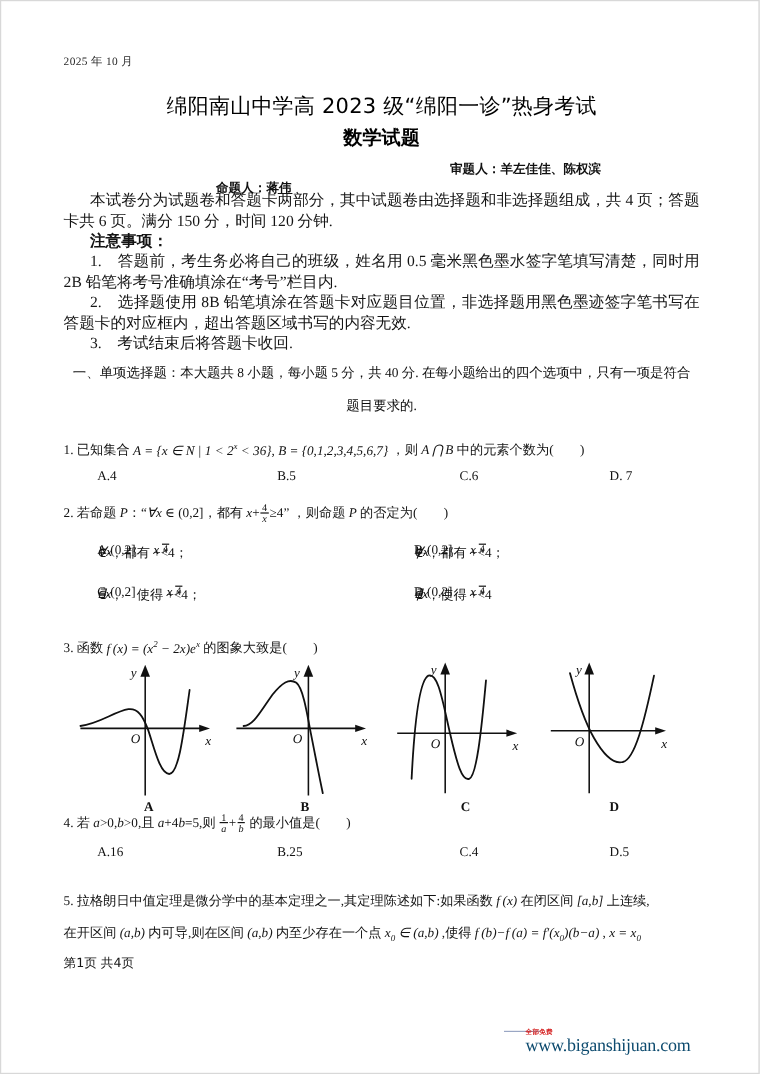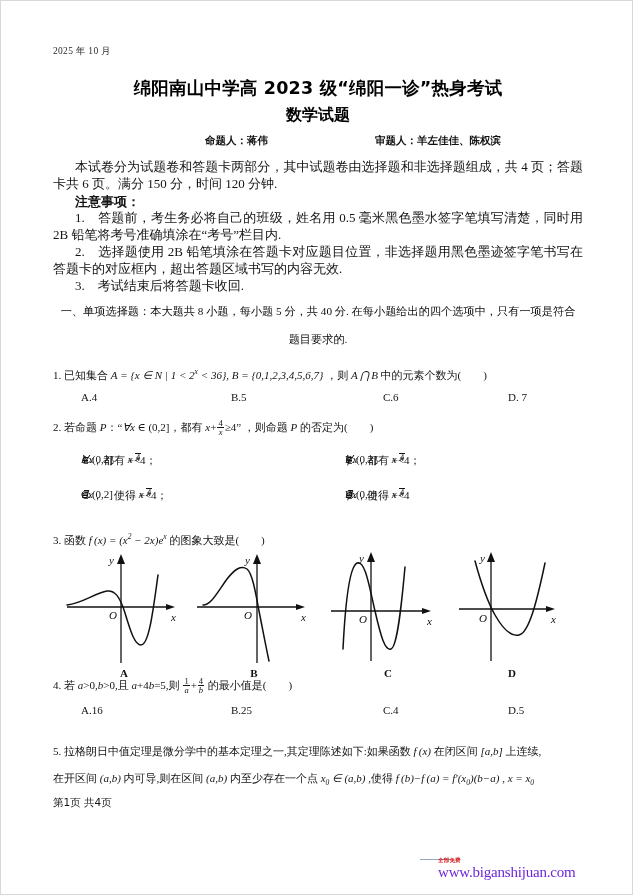--- a/index.html
+++ b/index.html
@@ -34,21 +34,21 @@
     font-size: 9.5px;
     color: #2b2b2b;
     letter-spacing: .3px;
   }
   .title1 {
     position: absolute;
     left: 0; top: 75px;
     width: 530px;
     text-align: center;
     font-size: 17.5px;
-    font-weight: bold;
+    font-weight: normal;
     color: #000;
     letter-spacing: .2px;
     font-family: "DejaVu Sans", "Liberation Sans", sans-serif;
   }
   .title2 {
     position: absolute;
     left: 0; top: 104px;
     width: 530px;
     text-align: center;
     font-size: 16px;
@@ -58,21 +58,21 @@
   }
   .credits {
     position: absolute;
     left: 0; top: 133px;
     width: 530px;
     font-size: 10.5px;
     font-weight: bold;
     color: #111;
     font-family: "DejaVu Sans", "Liberation Sans", sans-serif;
   }
-  .credits .c1 { position: absolute; left: 152px; white-space: nowrap;}
+  .credits .c1 { position: absolute; left: 127px; white-space: nowrap; margin-top: 16px;}
   .credits .c2 { position: absolute; left: 322px; white-space: nowrap; font-family: Liberation Serif, serif;}
 
   .para {
     position: absolute;
     width: 530px;
     font-size: 13px;
     line-height: 16.5px;
     color: #141414;
     text-align: justify;
   }
@@ -176,21 +176,21 @@
     font-size: 5.5px;
     color: #d41b1b;
     font-weight: bold;
     font-family: "DejaVu Sans", "Liberation Sans", sans-serif;
     letter-spacing: .2px;
   }
   .wm-url {
     position: absolute;
     left: 0px; top: 37px;
     font-size: 15px;
-    color: #6d28d9;
+    color: #0c4a6e;
     font-family: "Liberation Serif", serif;
     letter-spacing: -0.2px;
     white-space: nowrap;
   }
   .wm-rule {
     position: absolute;
     left: -18px; top: 32px;
     width: 30px;
     height: 1px;
     background: #9aa7c4;
@@ -215,21 +215,21 @@
   <div class="para" style="left:0; top:158px;">
     <span class="indent">本试卷分为试题卷和答题卡两部分，其中试题卷由选择题和非选择题组成，共 4 页；答题卡共 6 页。满分 150 分，时间 120 分钟.</span>
   </div>
   <div class="para" style="left:0; top:193px;">
     <span class="indent bold sans">注意事项：</span>
   </div>
   <div class="para" style="left:0; top:209px;">
     <span class="indent">1.　答题前，考生务必将自己的班级，姓名用 0.5 毫米黑色墨水签字笔填写清楚，同时用 2B 铅笔将考号准确填涂在“考号”栏目内.</span>
   </div>
   <div class="para" style="left:0; top:243px;">
-    <span class="indent">2.　选择题使用 2B 铅笔填涂在答题卡对应题目位置，非选择题用黑色墨迹签字笔书写在答题卡的对应框内，超出答题区域书写的内容无效.</span>
+    <span class="indent">2.　选择题使用 8B 铅笔填涂在答题卡对应题目位置，非选择题用黑色墨迹签字笔书写在答题卡的对应框内，超出答题区域书写的内容无效.</span>
   </div>
   <div class="para" style="left:0; top:277px;">
     <span class="indent">3.　考试结束后将答题卡收回.</span>
   </div>
 
   <div class="sec-head" style="top:298px;">一、单项选择题：本大题共 8 小题，每小题 5 分，共 40 分. 在每小题给出的四个选项中，只有一项是符合</div>
   <div class="sec-head" style="top:326px;">题目要求的.</div>
 
   <div class="qline" style="top:362px;">
     <span>1.</span>

